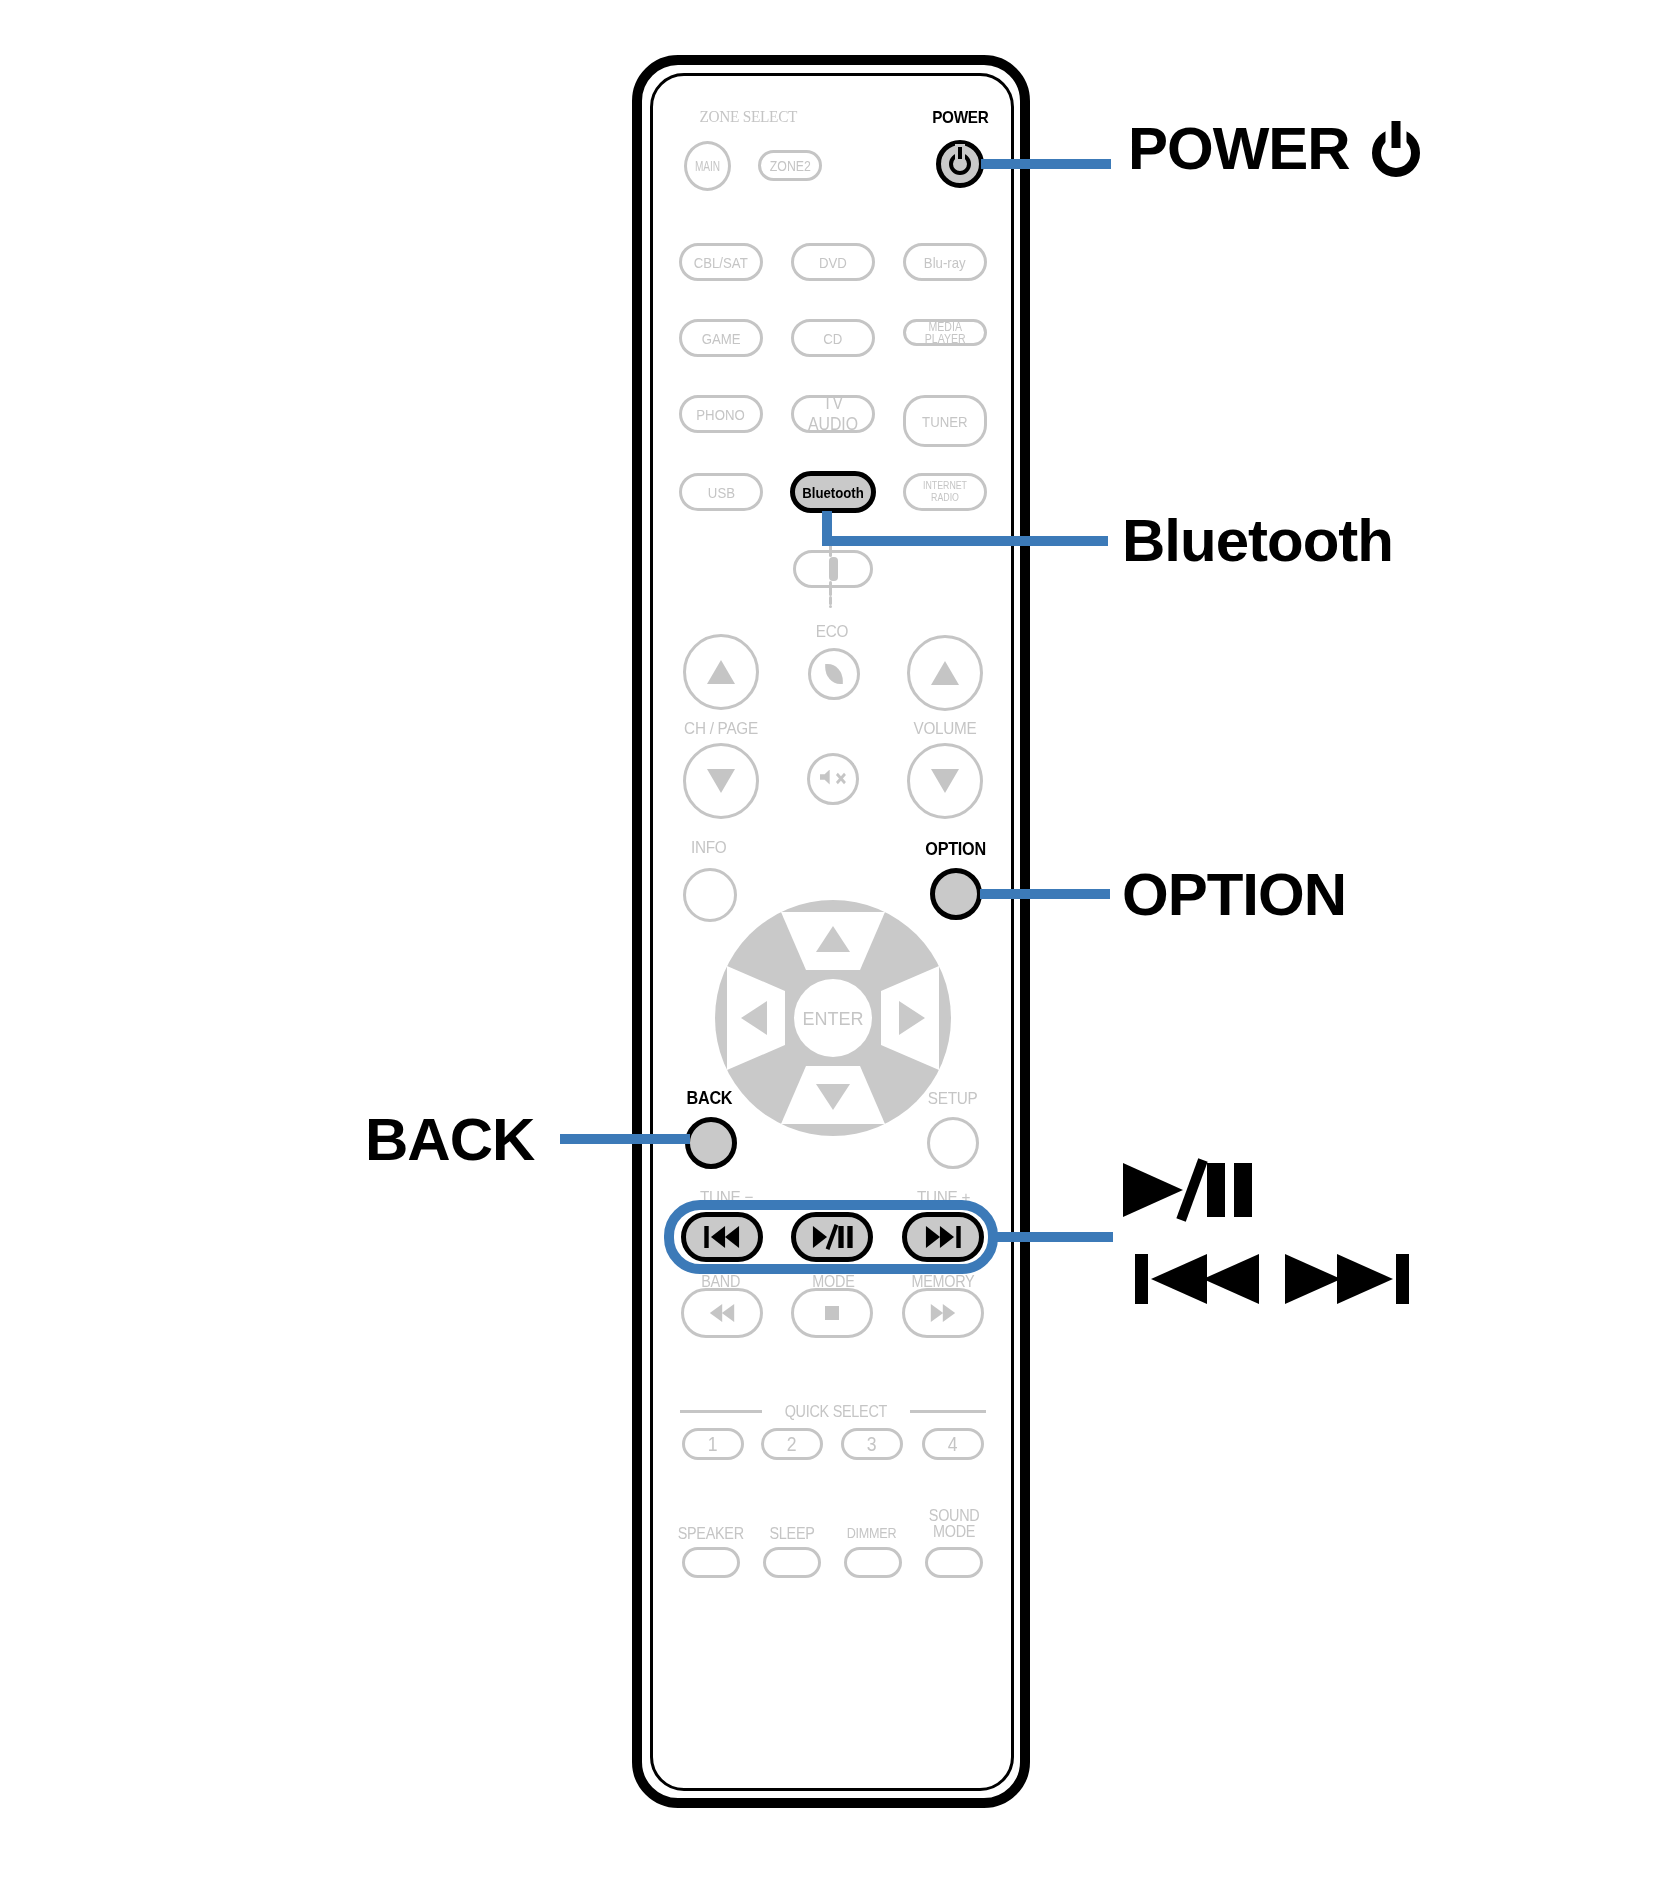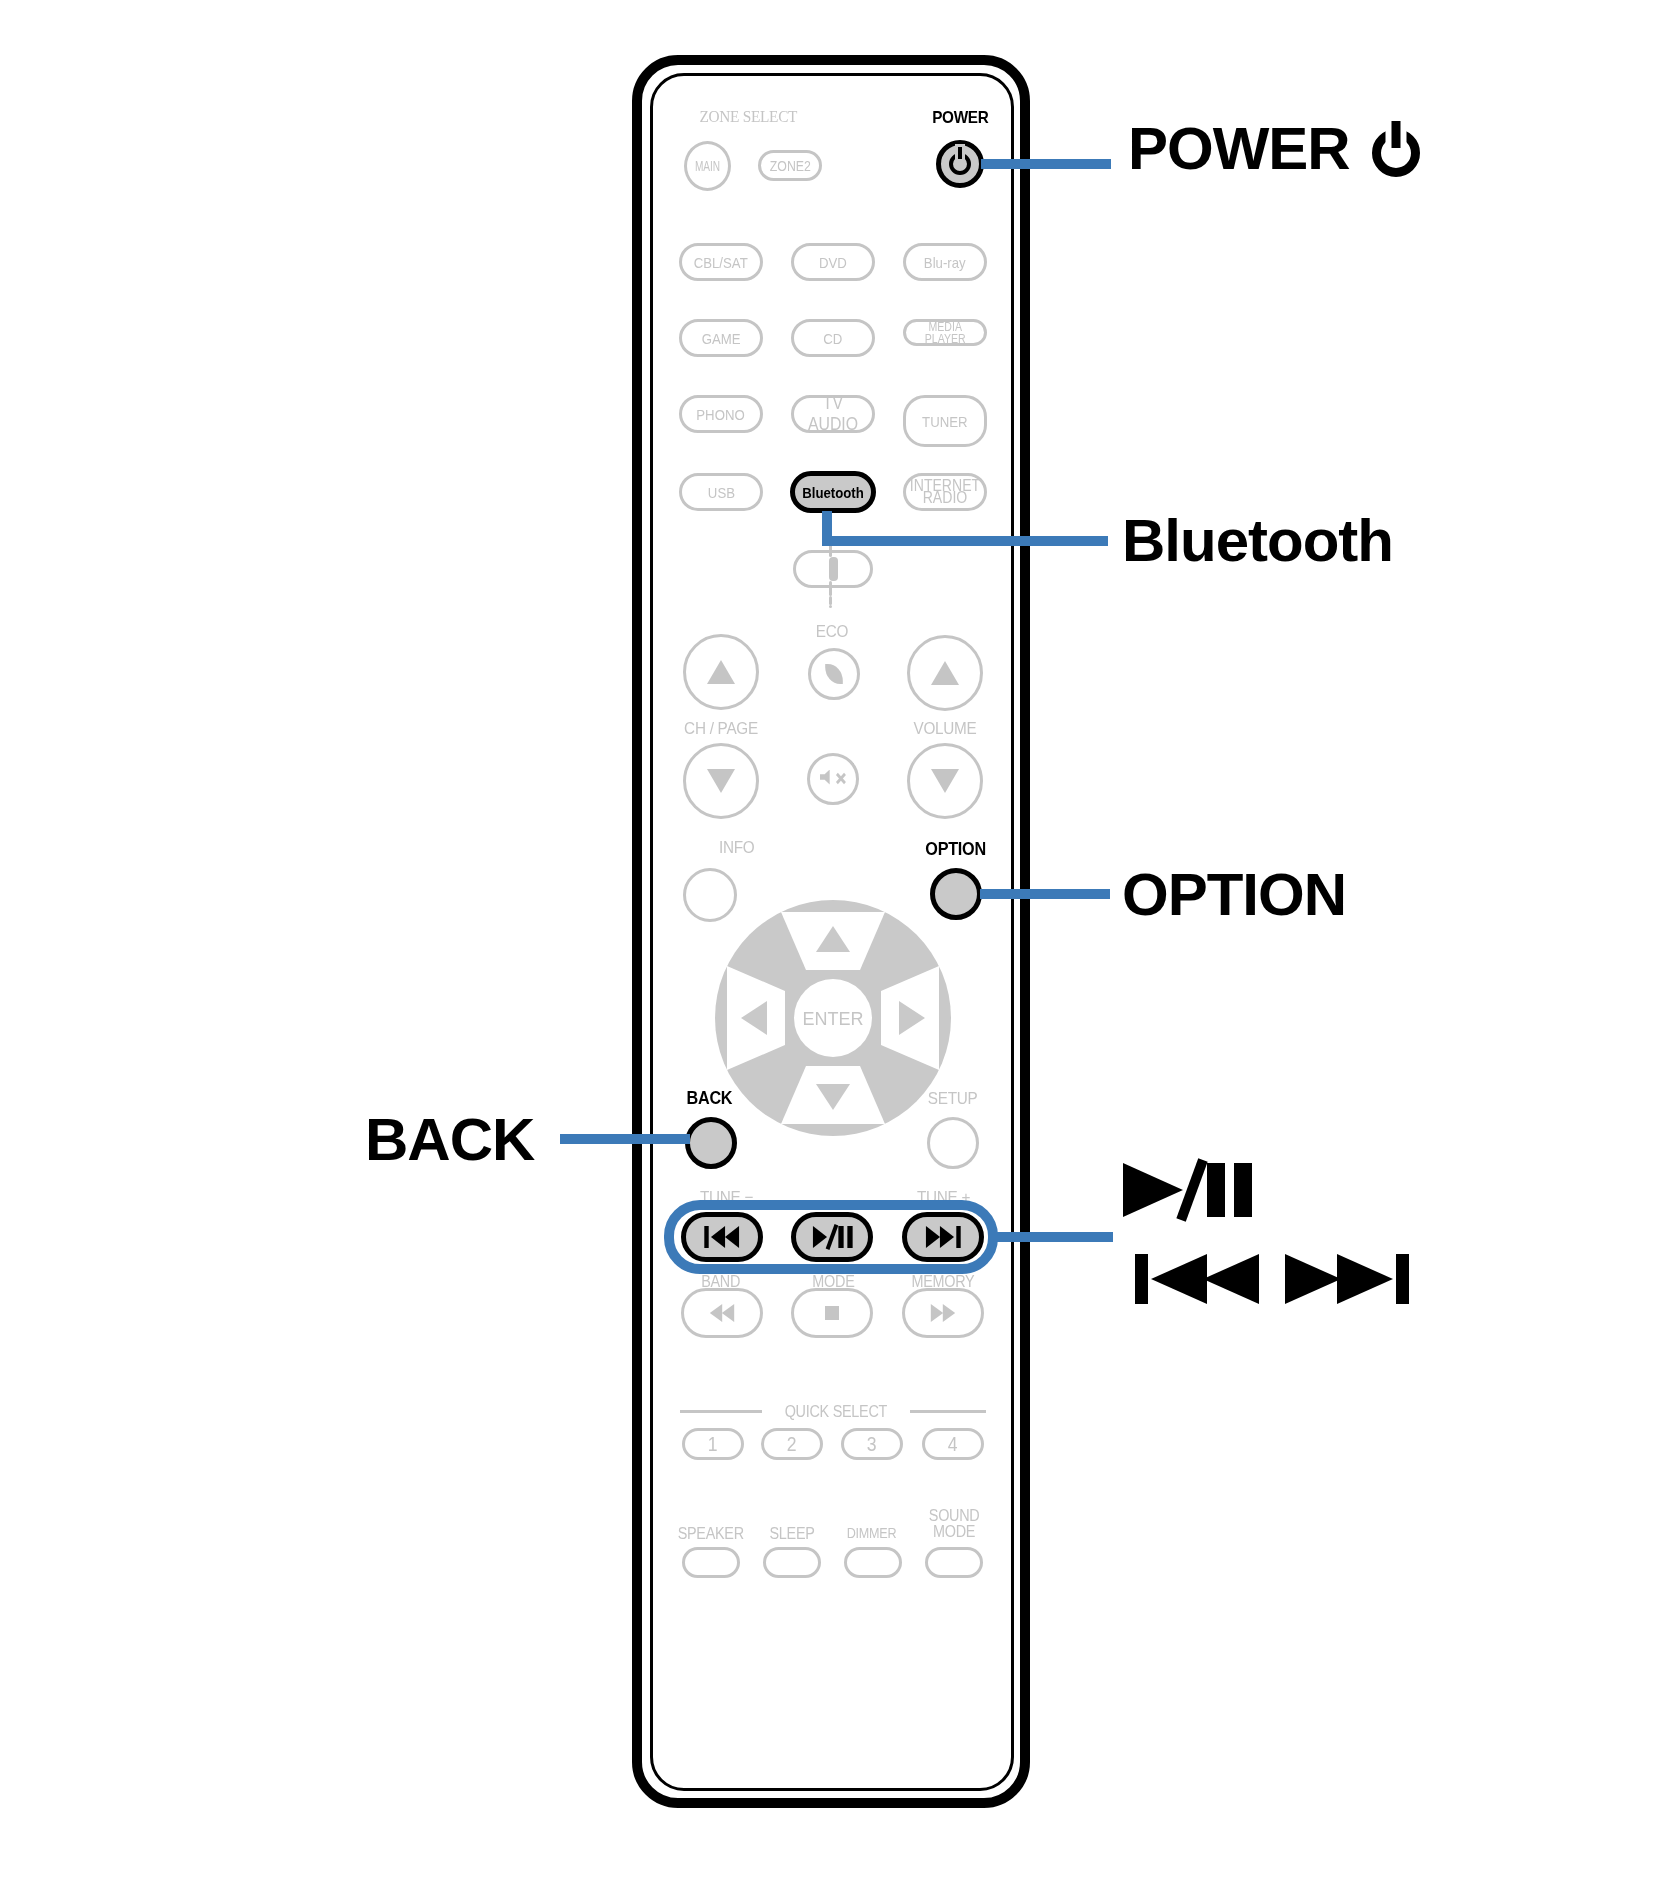--- a/index.html
+++ b/index.html
@@ -116,21 +116,21 @@
   <div class="pill" style="left:791px; top:319px; width:84px; height:38px; font-size:15px;"><span>CD</span></div>
   <div class="pill" style="left:903px; top:319px; width:84px; height:27px; font-size:12px; line-height:12px;"><span>MEDIA
 PLAYER</span></div>
 
   <div class="pill" style="left:679px; top:395px; width:84px; height:38px; font-size:15px;"><span>PHONO</span></div>
   <div class="pill" style="left:791px; top:395px; width:84px; height:38px; font-size:18px;"><span>TV AUDIO</span></div>
   <div class="pill" style="left:903px; top:395px; width:84px; height:52px; font-size:15px;"><span>TUNER</span></div>
 
   <div class="pill" style="left:679px; top:473px; width:84px; height:38px; font-size:15px;"><span>USB</span></div>
   <div class="pill hl" style="left:790px; top:471px; width:86px; height:42px; font-size:15px; font-weight:bold;"><span>Bluetooth</span></div>
-  <div class="pill" style="left:903px; top:473px; width:84px; height:38px; font-size:16px; line-height:12px;align-items:center;"><span>INTERNET
+  <div class="pill" style="left:903px; top:473px; width:84px; height:38px; font-size:10px; line-height:12px;align-items:center;"><span>INTERNET
 RADIO</span></div>
 
   <div class="pill" style="left:793px; top:550px; width:80px; height:38px;">
     <span class="levels" style="transform:none;">
       <i class="dot"></i><i class="b1"></i><i class="b2"></i><i class="b3"></i><i class="b2"></i><i class="b1"></i><i class="dot"></i>
     </span>
   </div>
 
   <div class="pill circ" style="left:683px; top:634px; width:76px; height:76px;"><span class="tri tri-up-g" style="transform:none;"></span></div>
   <div class="lbl" style="left:661px; top:719px; width:120px;"><span>CH / PAGE</span></div>
@@ -141,21 +141,21 @@
 
   <div class="lbl" style="left:783px; top:728px; width:100px;margin-top:32px;"><span>MUTE</span></div>
   <div class="pill circ" style="left:807px; top:753px; width:52px; height:52px;">
     <span class="mute-ic" style="transform:none;"><span class="mute-spk"></span><span class="mute-x"></span></span>
   </div>
 
   <div class="pill circ" style="left:907px; top:635px; width:76px; height:76px;"><span class="tri tri-up-g" style="transform:none;"></span></div>
   <div class="lbl" style="left:895px; top:719px; width:100px;"><span>VOLUME</span></div>
   <div class="pill circ" style="left:907px; top:743px; width:76px; height:76px;"><span class="tri tri-dn-g" style="transform:none;"></span></div>
 
-  <div class="lbl" style="left:697px; top:838px; width:80px;"><span>INFO</span></div>
+  <div class="lbl" style="left:669px; top:838px; width:80px;"><span>INFO</span></div>
   <div class="pill circ" style="left:683px; top:868px; width:54px; height:54px;"></div>
 
   <div class="lbl dark" style="left:896px; top:839px; width:120px;"><span>OPTION</span></div>
   <div class="pill hl circ" style="left:930px; top:868px; width:52px; height:52px;"></div>
 
   <svg class="abs" style="left:713px; top:898px;" width="240" height="240" viewBox="0 0 240 240">
     <circle cx="120" cy="120" r="118" fill="#c9c9c9"></circle>
     <g fill="#ffffff">
       <path d="M68,14 L172,14 L147,72 L93,72 Z"></path>
       <path d="M68,14 L172,14 L147,72 L93,72 Z" transform="rotate(90,120,120)"></path>

